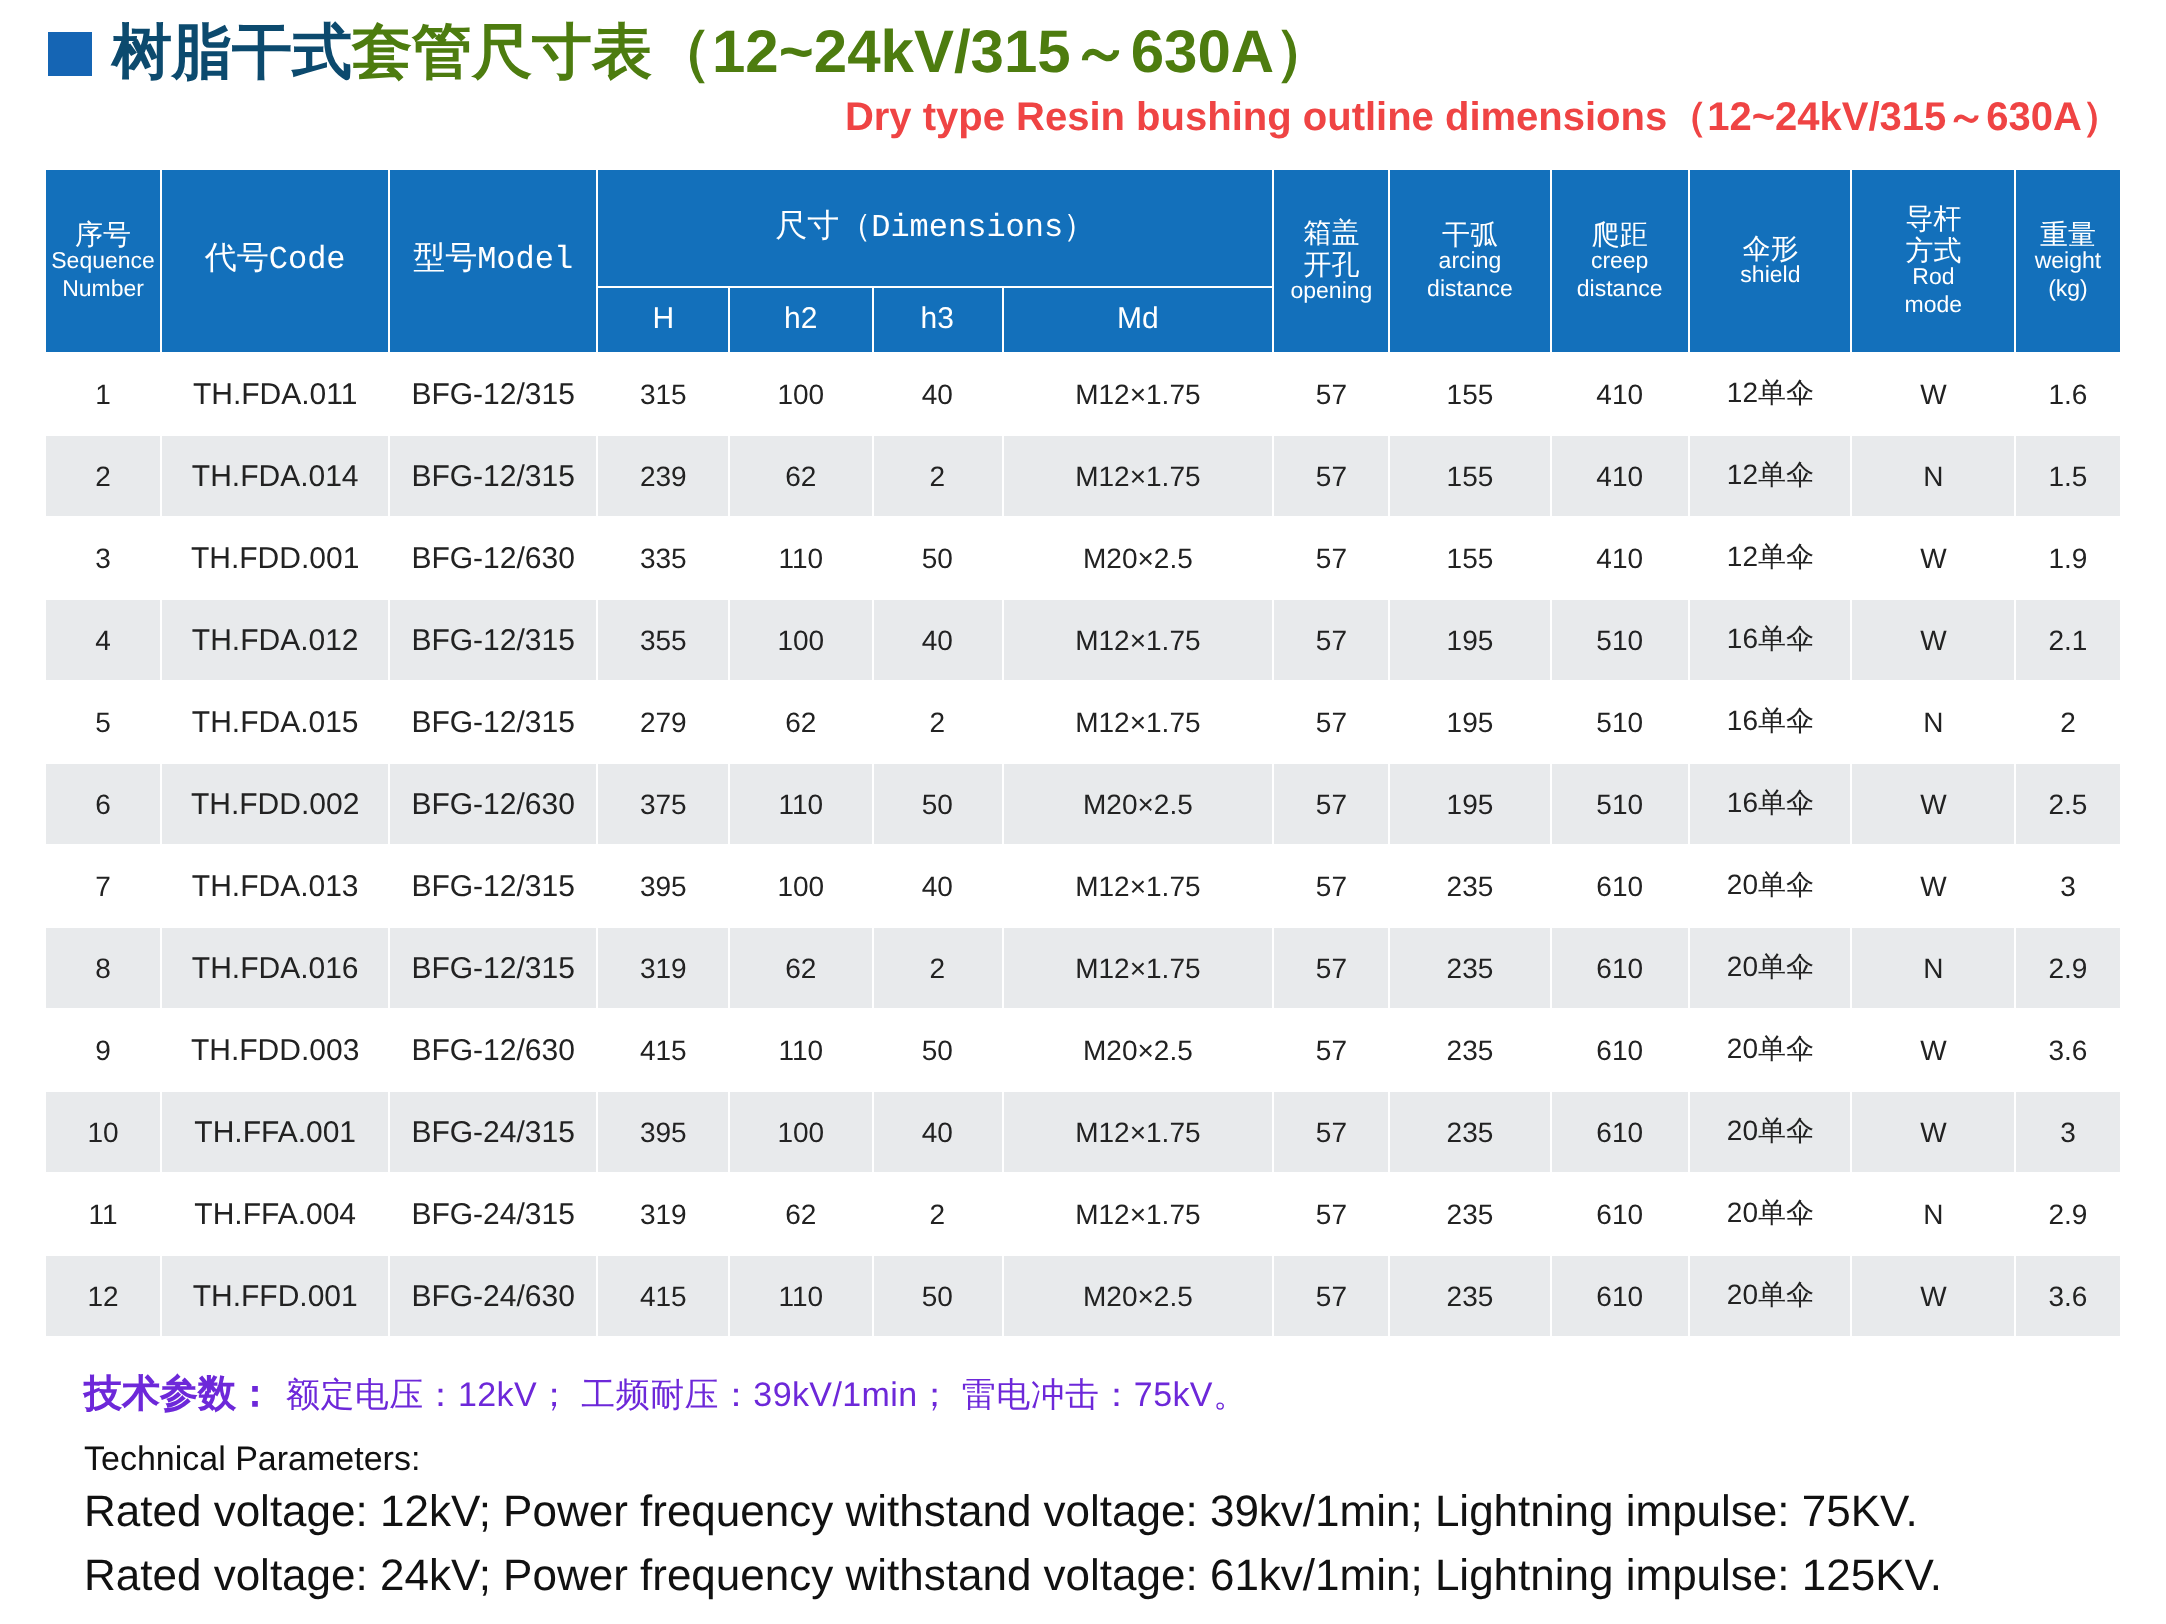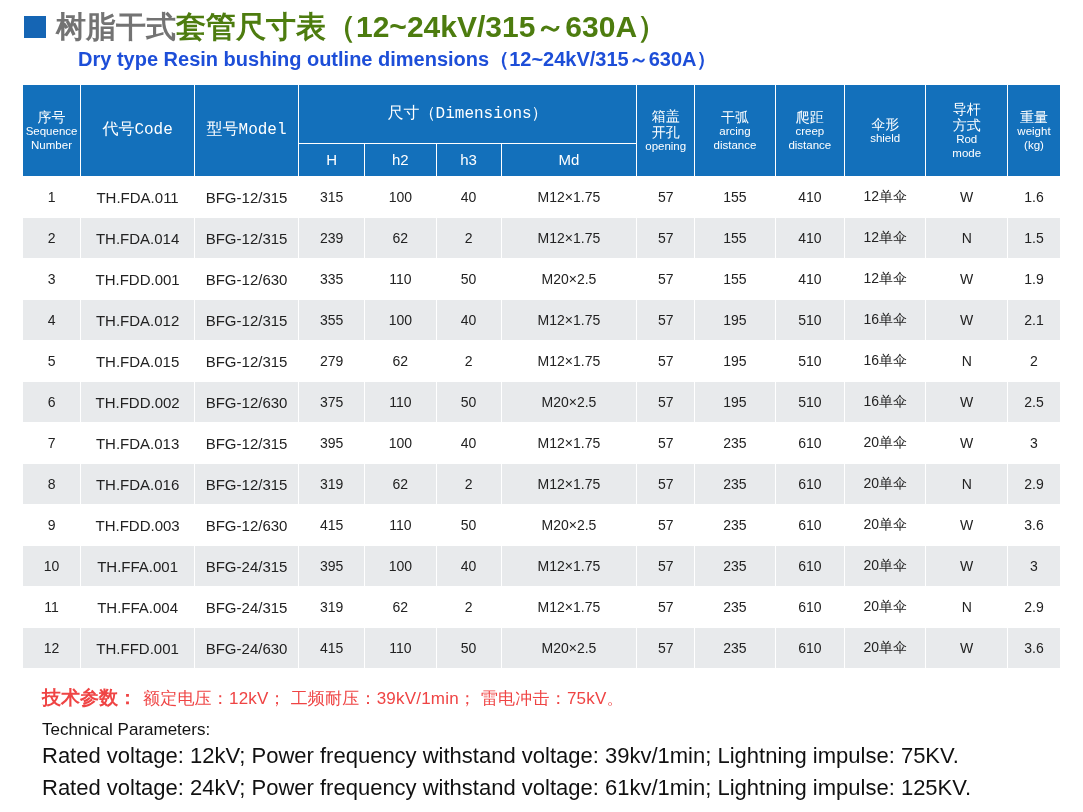--- a/index.html
+++ b/index.html
@@ -36,33 +36,34 @@
     flex: 0 0 auto;
   }
   .title-cn {
     font-size: 30px;
     font-weight: bold;
     letter-spacing: 0px;
     line-height: 1;
     white-space: nowrap;
   }
   .title-cn .hl {
-    color: #737373;
+    color: #0c4a6e;
     margin-top: 44px;
   }
   .title-cn .rest {
     color: #4d7c0f;
   }
   .title-en {
     font-size: 20px;
     font-weight: bold;
-    color: #1d4ed8;
+    color: #ef4444;
     margin: 6px 0 0 56px;
     line-height: 1.15;
     white-space: nowrap;
+    text-align: right;
   }
 
   
   table.dim {
     border-collapse: collapse;
     width: 1039px;
     margin-top: 13px;
     table-layout: fixed;
   }
   table.dim td, table.dim th {
@@ -116,21 +117,21 @@
   
   .params {
     margin-top: 14px;
     padding-left: 20px;
   }
   .p-cn-row {
     display: flex;
     align-items: baseline;
     font-size: 17px;
     line-height: 1.55;
-    color: #ef4444;
+    color: #6d28d9;
   }
   .p-label {
     font-weight: bold;
     font-size: 19px;
     margin-right: 6px;
     white-space: nowrap;
   }
   .p-indent {
     display: inline-block;
     width: 104px;

